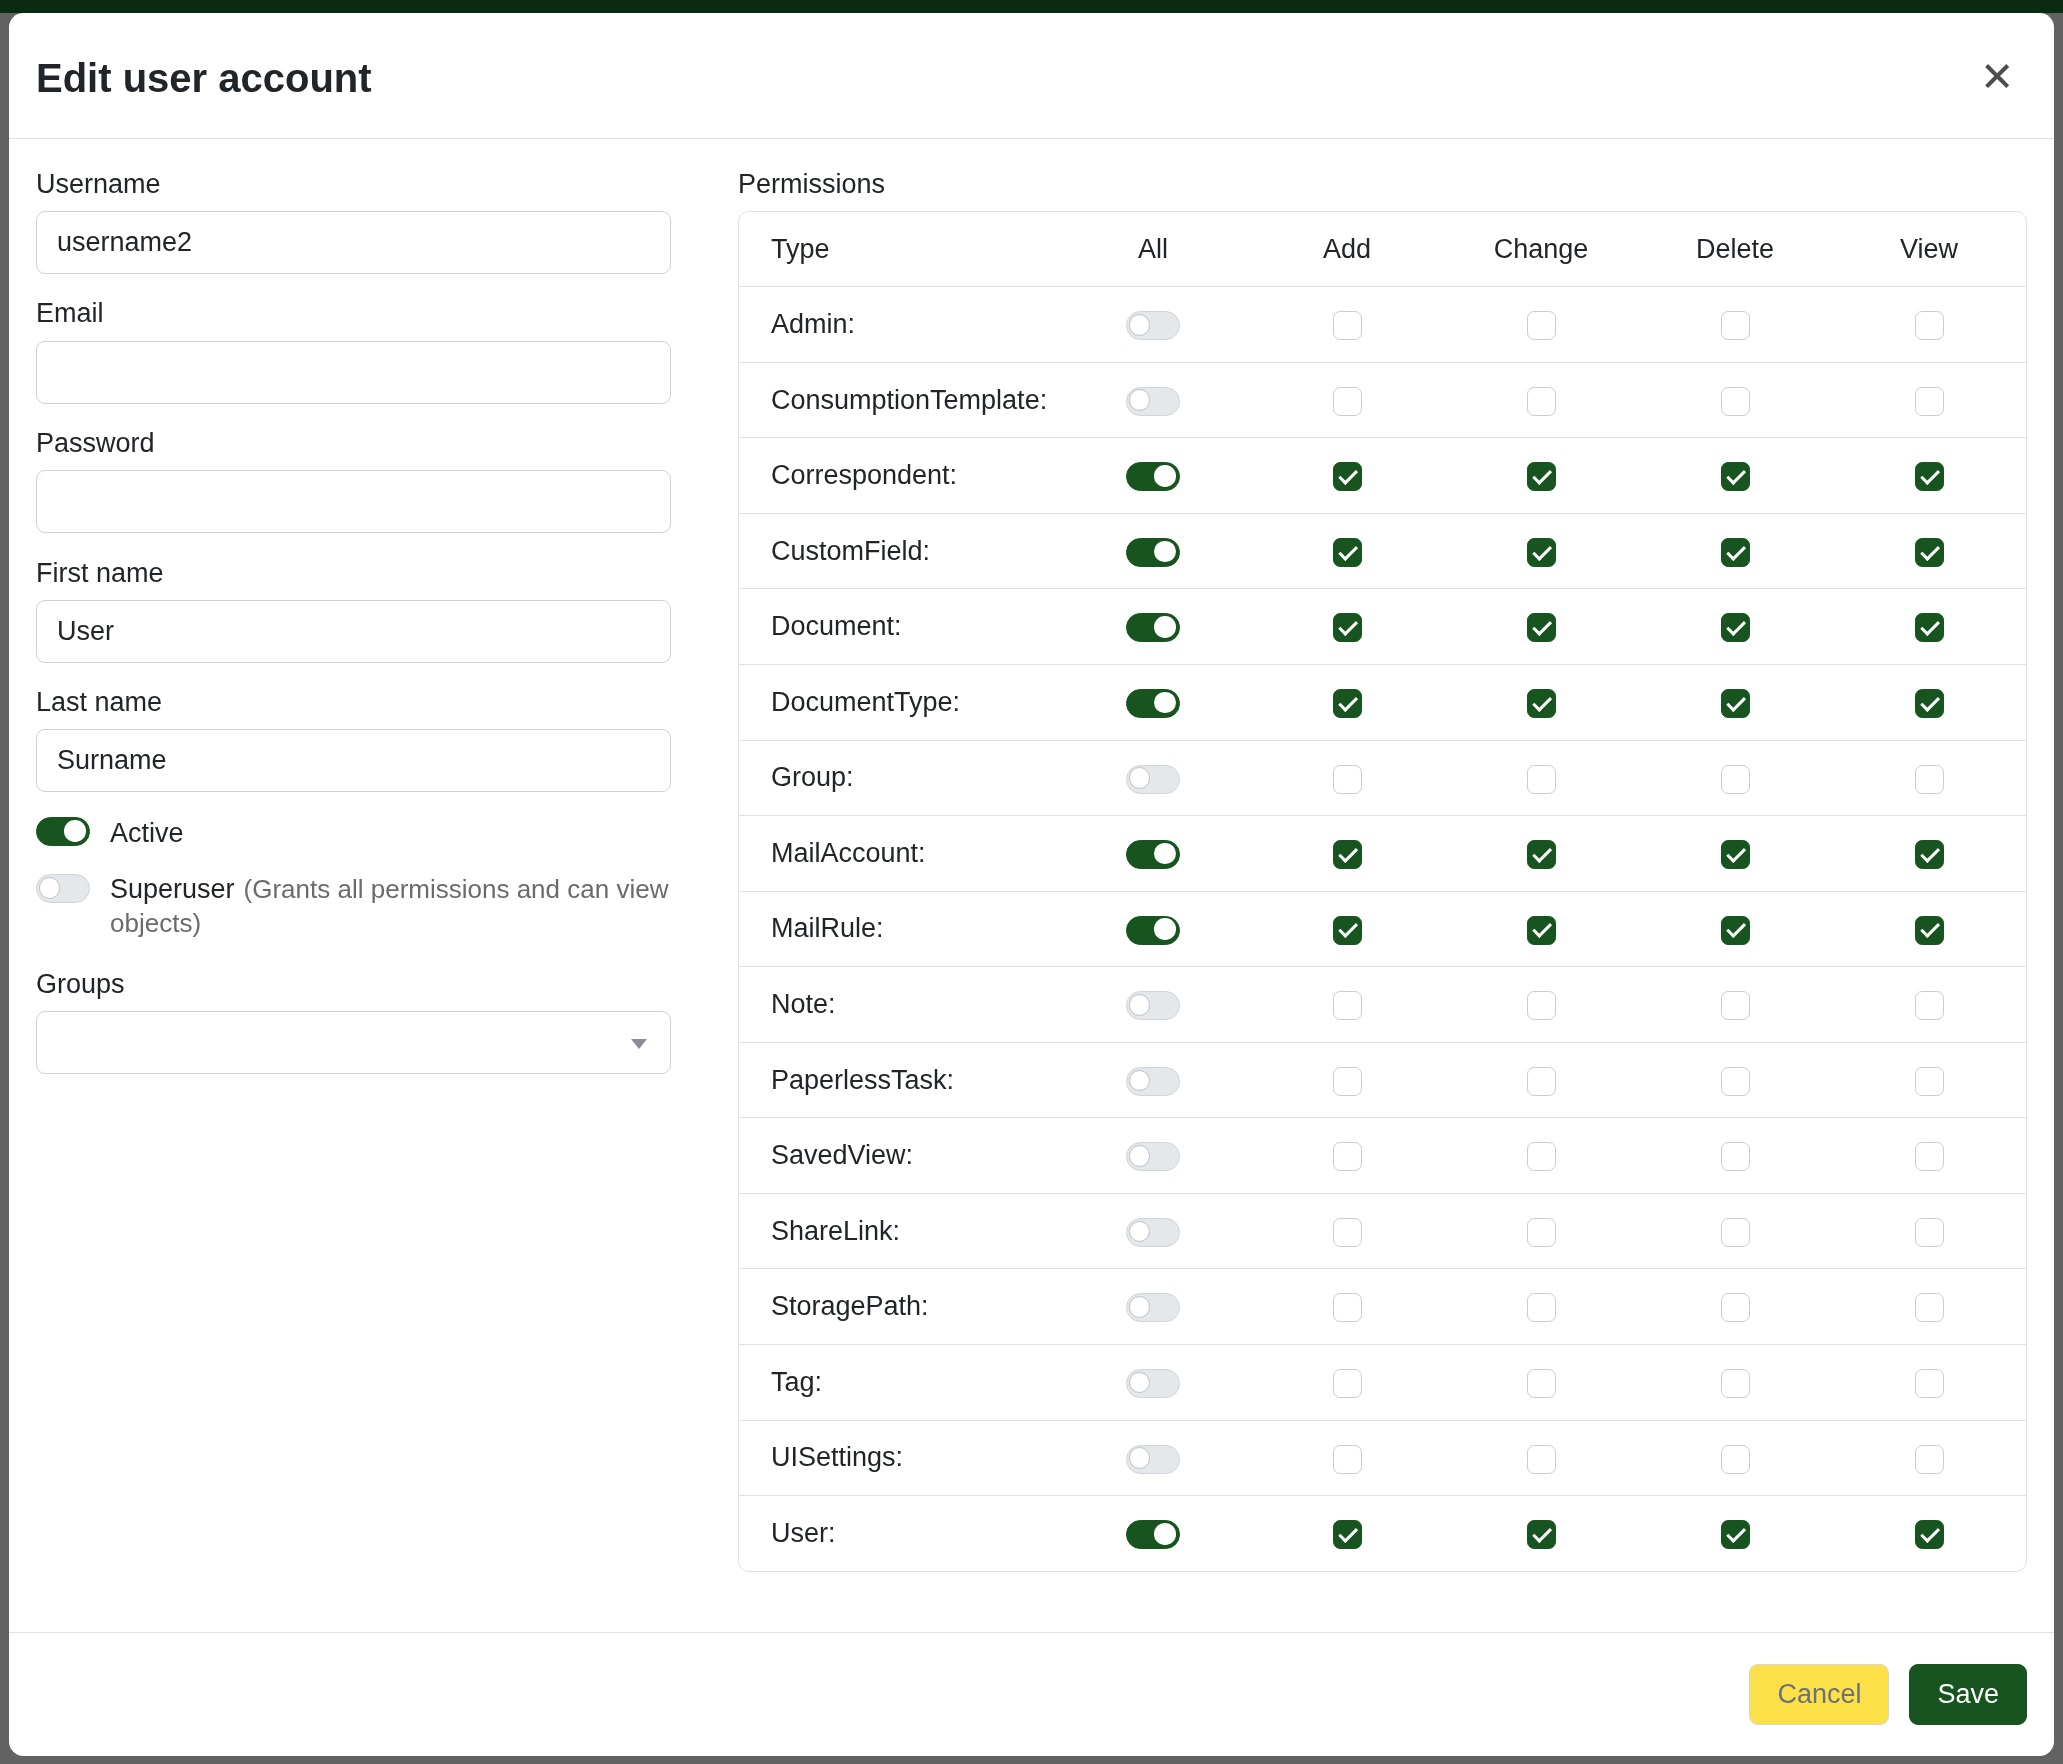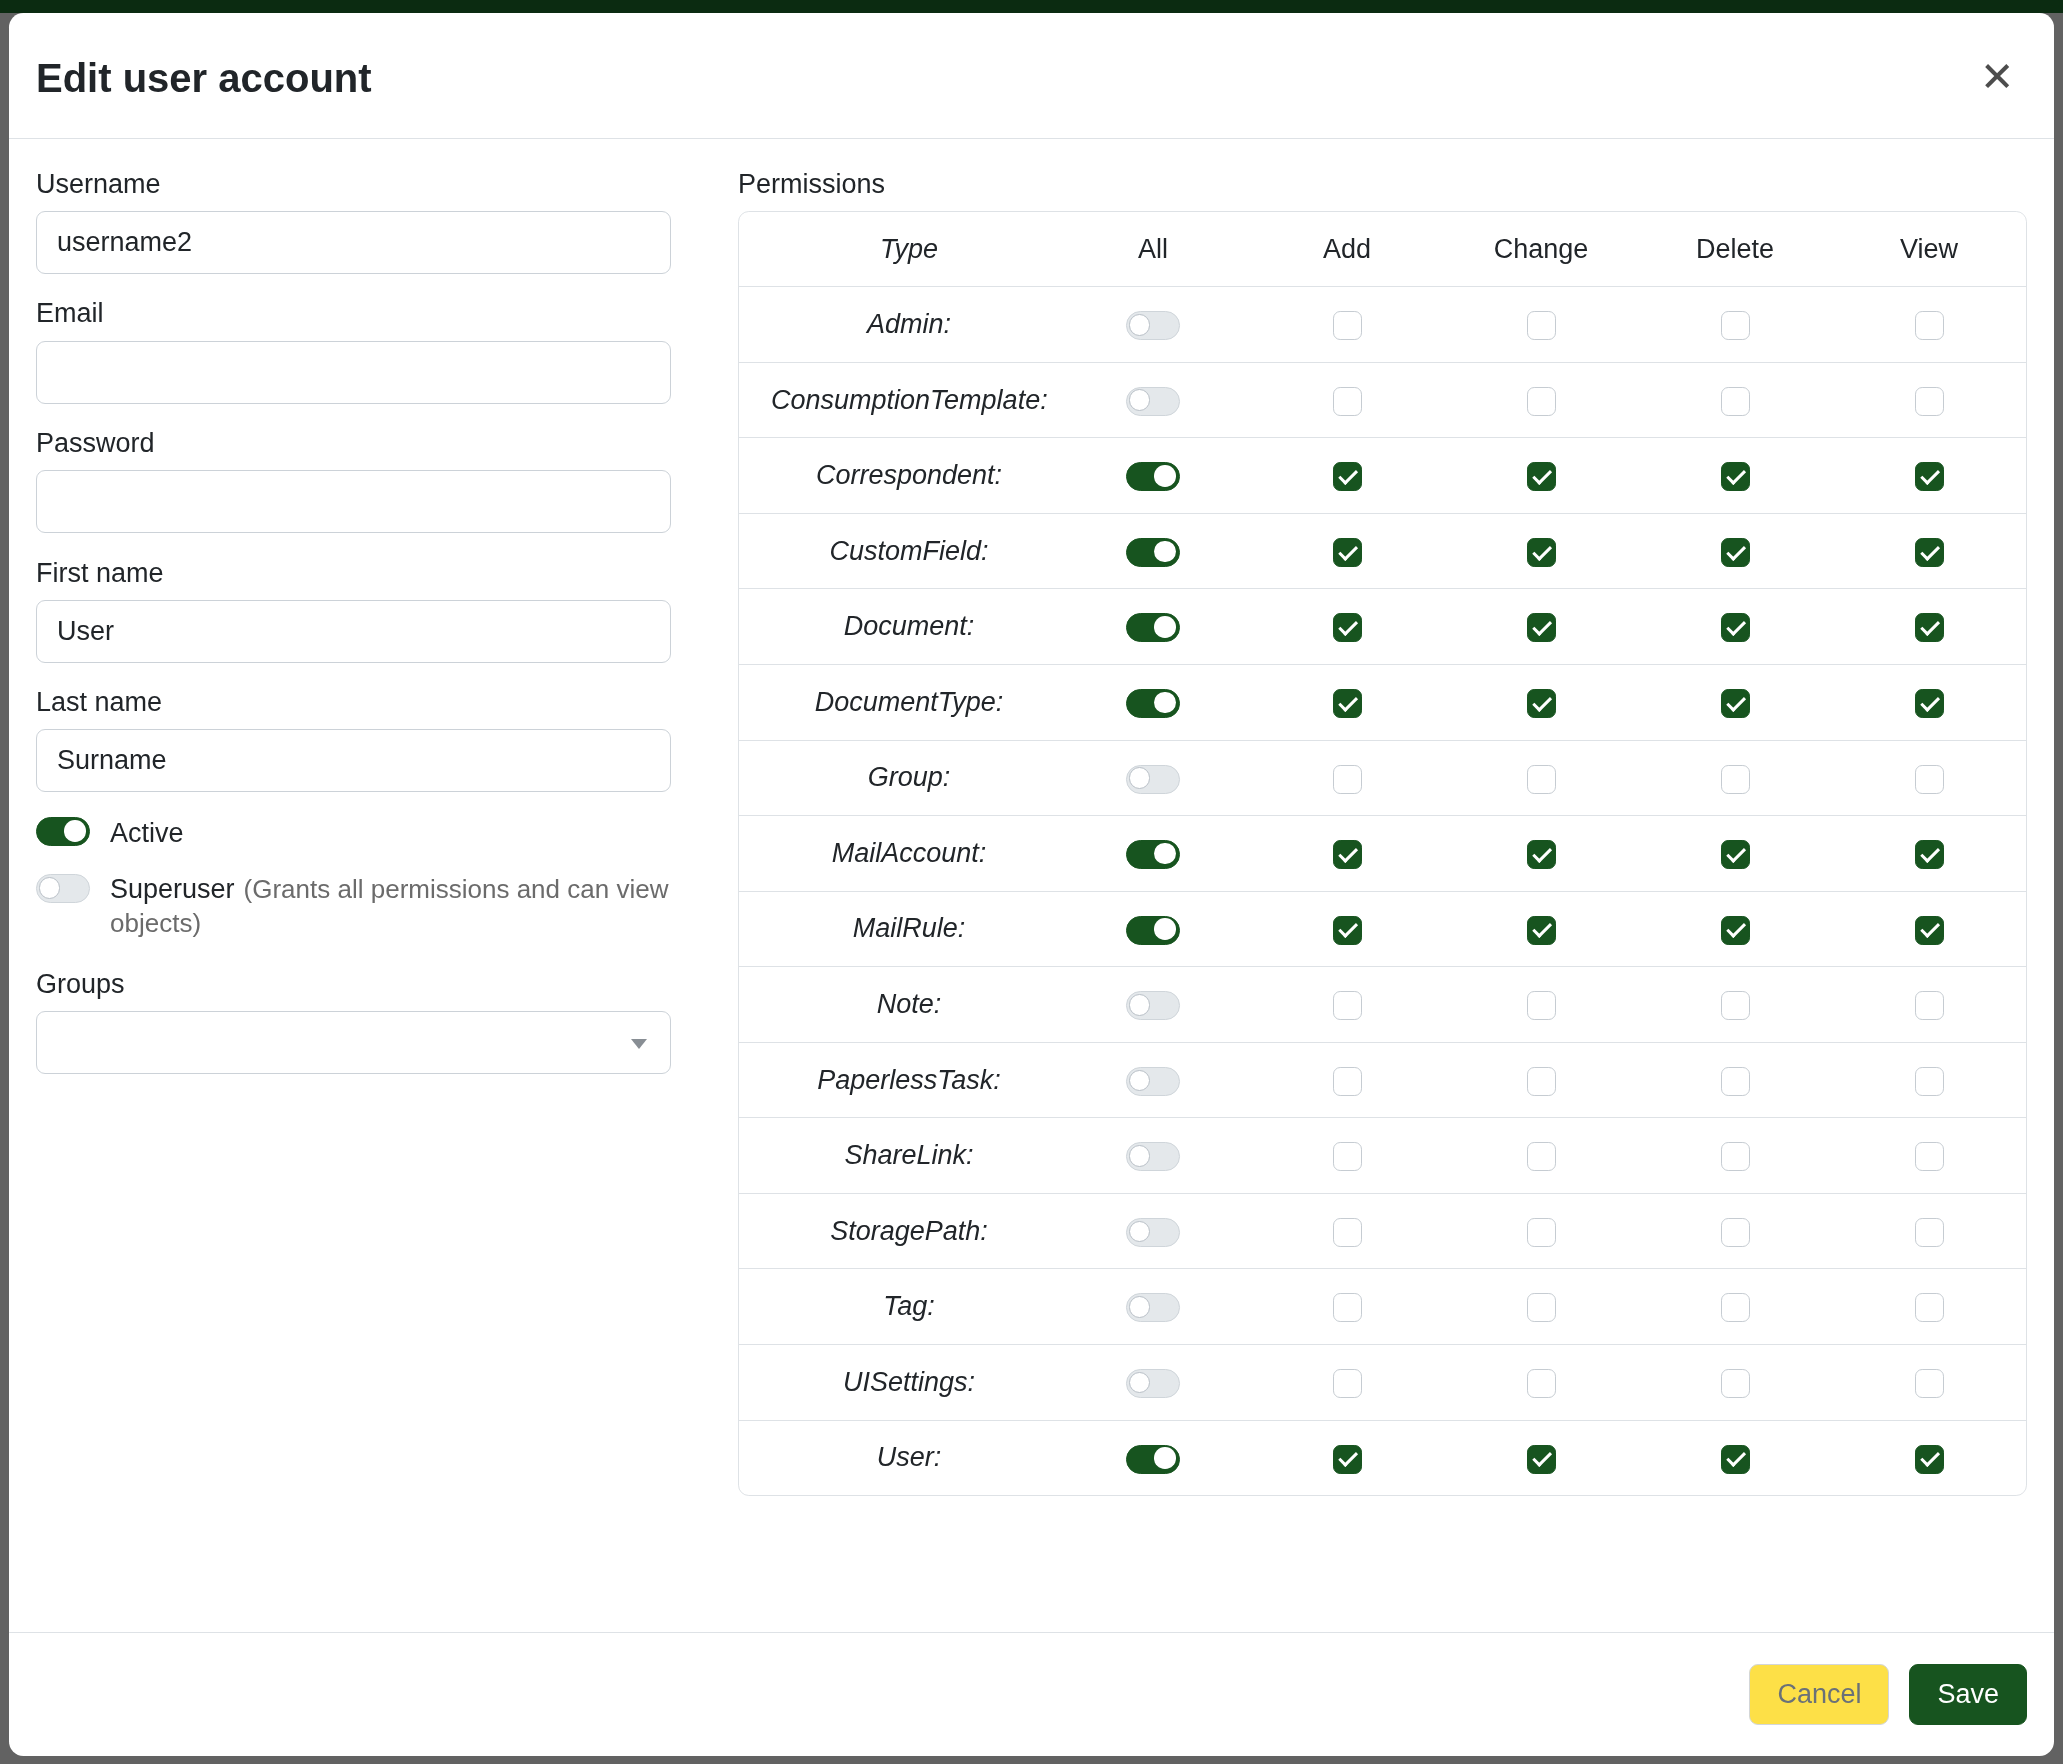--- a/index.html
+++ b/index.html
@@ -82,21 +82,21 @@
     border-left: 8px solid transparent; border-right: 8px solid transparent;
     border-top: 10px solid #888e94;
   }
 
   
   .table-wrap { border: 1.8px solid #dee2e6; border-radius: 10.8px; overflow: hidden; background: #fff; }
   table { width: 100%; border-collapse: collapse; table-layout: fixed; }
   th, td { font-size: 27px; font-weight: 400; color: #212529; padding: 21.6px 9px; }
   thead th { border-bottom: 1.8px solid #dee2e6; }
   tbody tr + tr td { border-top: 1.8px solid #dee2e6; }
-  th.type-col, td.type-col { text-align: center; padding-left: 32px; font-style: italic; }
+  th.type-col, td.type-col { text-align: left; padding-left: 32px; }
   th.ctl-col, td.ctl { width: 194px; text-align: center; }
 
   
   .cb {
     position: relative; display: inline-block; vertical-align: middle;
     width: 29px; height: 29px; border-radius: 7.2px;
     background: #fff; border: 1.8px solid #c6ccd2; cursor: pointer;
   }
   .cb.checked { background: #17541f; border-color: #17541f; }
   .cb.checked::after {
@@ -280,20 +280,28 @@
                 </tr>
                 <tr>
                   <td class="type-col">PaperlessTask:</td>
                   <td class="ctl"><span class="switch"><span class="knob"></span></span></td>
                   <td class="ctl"><span class="cb"></span></td>
                   <td class="ctl"><span class="cb"></span></td>
                   <td class="ctl"><span class="cb"></span></td>
                   <td class="ctl"><span class="cb"></span></td>
                 </tr>
                 <tr>
+                  <td class="type-col">SavedView:</td>
+                  <td class="ctl"><span class="switch"><span class="knob"></span></span></td>
+                  <td class="ctl"><span class="cb"></span></td>
+                  <td class="ctl"><span class="cb"></span></td>
+                  <td class="ctl"><span class="cb"></span></td>
+                  <td class="ctl"><span class="cb"></span></td>
+                </tr>
+                <tr>
                   <td class="type-col">ShareLink:</td>
                   <td class="ctl"><span class="switch"><span class="knob"></span></span></td>
                   <td class="ctl"><span class="cb"></span></td>
                   <td class="ctl"><span class="cb"></span></td>
                   <td class="ctl"><span class="cb"></span></td>
                   <td class="ctl"><span class="cb"></span></td>
                 </tr>
                 <tr>
                   <td class="type-col">StoragePath:</td>
                   <td class="ctl"><span class="switch"><span class="knob"></span></span></td>

